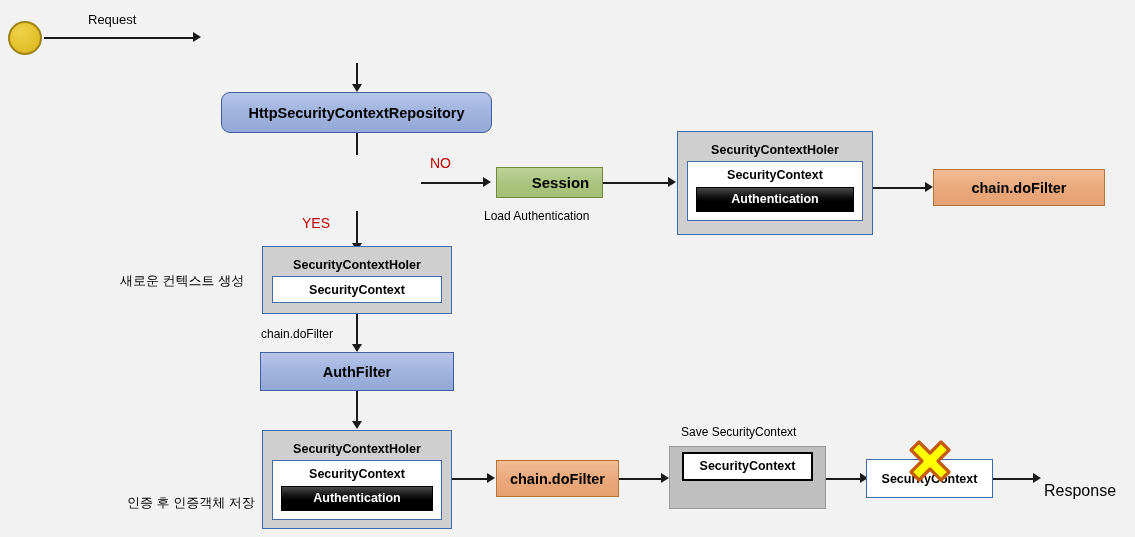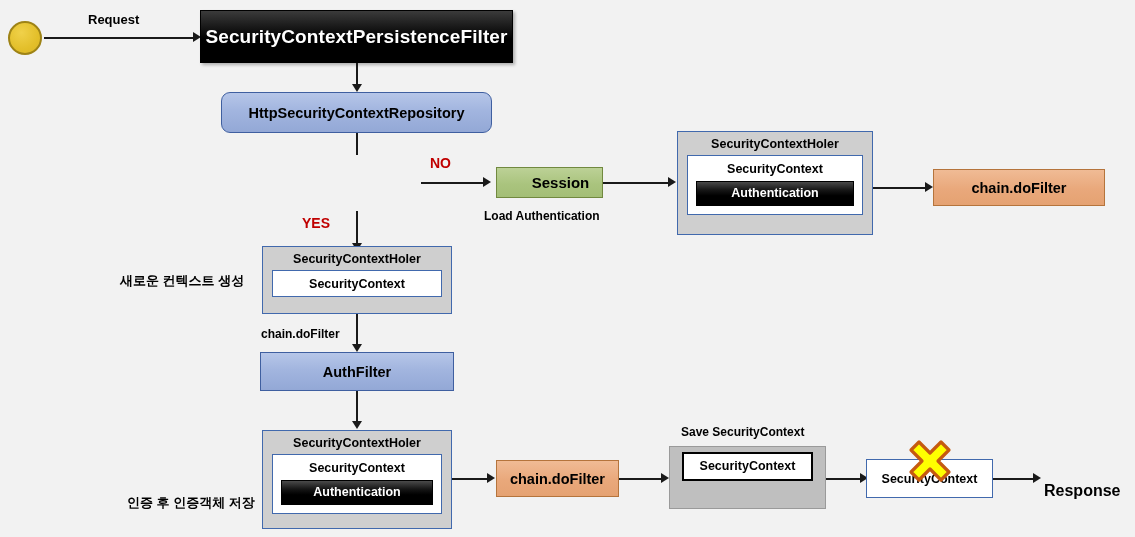--- a/index.html
+++ b/index.html
@@ -78,21 +78,21 @@
     font-weight: bold; font-size: 14.5px; color: #000;
   }
 
   
   .holder-box {
     background: #cfcfcf;
     border: 1px solid #4169ad;
   }
   .holder-title {
     text-align: center; font-weight: bold; font-size: 12.5px;
-    color: #000; padding-top: 5px;
+    color: #000; padding-top: 11px;
   }
   .ctx-box {
     background: #ffffff;
     border: 1px solid #4169ad;
     margin: 4px 9px 9px 9px;
   }
   .ctx-title {
     text-align: center; font-weight: bold; font-size: 12.5px;
     color: #000; padding: 6px 0 5px 0;
   }
@@ -127,21 +127,21 @@
   .white-box {
     background: #ffffff;
     border: 1px solid #4169ad;
     display: flex; align-items: center; justify-content: center;
     font-weight: bold; font-size: 12.5px; color: #000;
   }
 
   
   .label {
     position: absolute;
-    font-weight: bold;
+    font-weight: normal;
     color: #000;
     white-space: nowrap;
     text-align: right;
   }
   .label.red { color: #c00000; font-size: 14px; }
   .label.black12 { font-size: 12px; }
   .label.black13 { font-size: 13px; }
   .label.big { font-size: 16px; }
 
   
@@ -168,21 +168,20 @@
 <body>
 
 <div id="canvas">
 
   <div class="node start-circle" style="left:8px; top:21px;"></div>
 
   <div class="line-h" style="left:44px; top:37px; width:152px;"></div>
   <div class="arrow-r" style="left:193px; top:32px;"></div>
   <div class="label black13" style="left:88px; top:12px;">Request</div>
 
-  <div class="node black-box" style="left:200px; top:10px; width:313px; height:53px;">SecurityContextPersistenceFilter</div>
 
   <div class="line-v" style="left:356px; top:63px; height:24px;"></div>
   <div class="arrow-d" style="left:352px; top:84px;"></div>
 
   <div class="node blue-box rounded" style="left:221px; top:92px; width:271px; height:41px;">HttpSecurityContextRepository</div>
 
   <div class="line-v" style="left:356px; top:133px; height:22px;"></div>
 
 
   <div class="line-h" style="left:421px; top:182px; width:64px;"></div>

